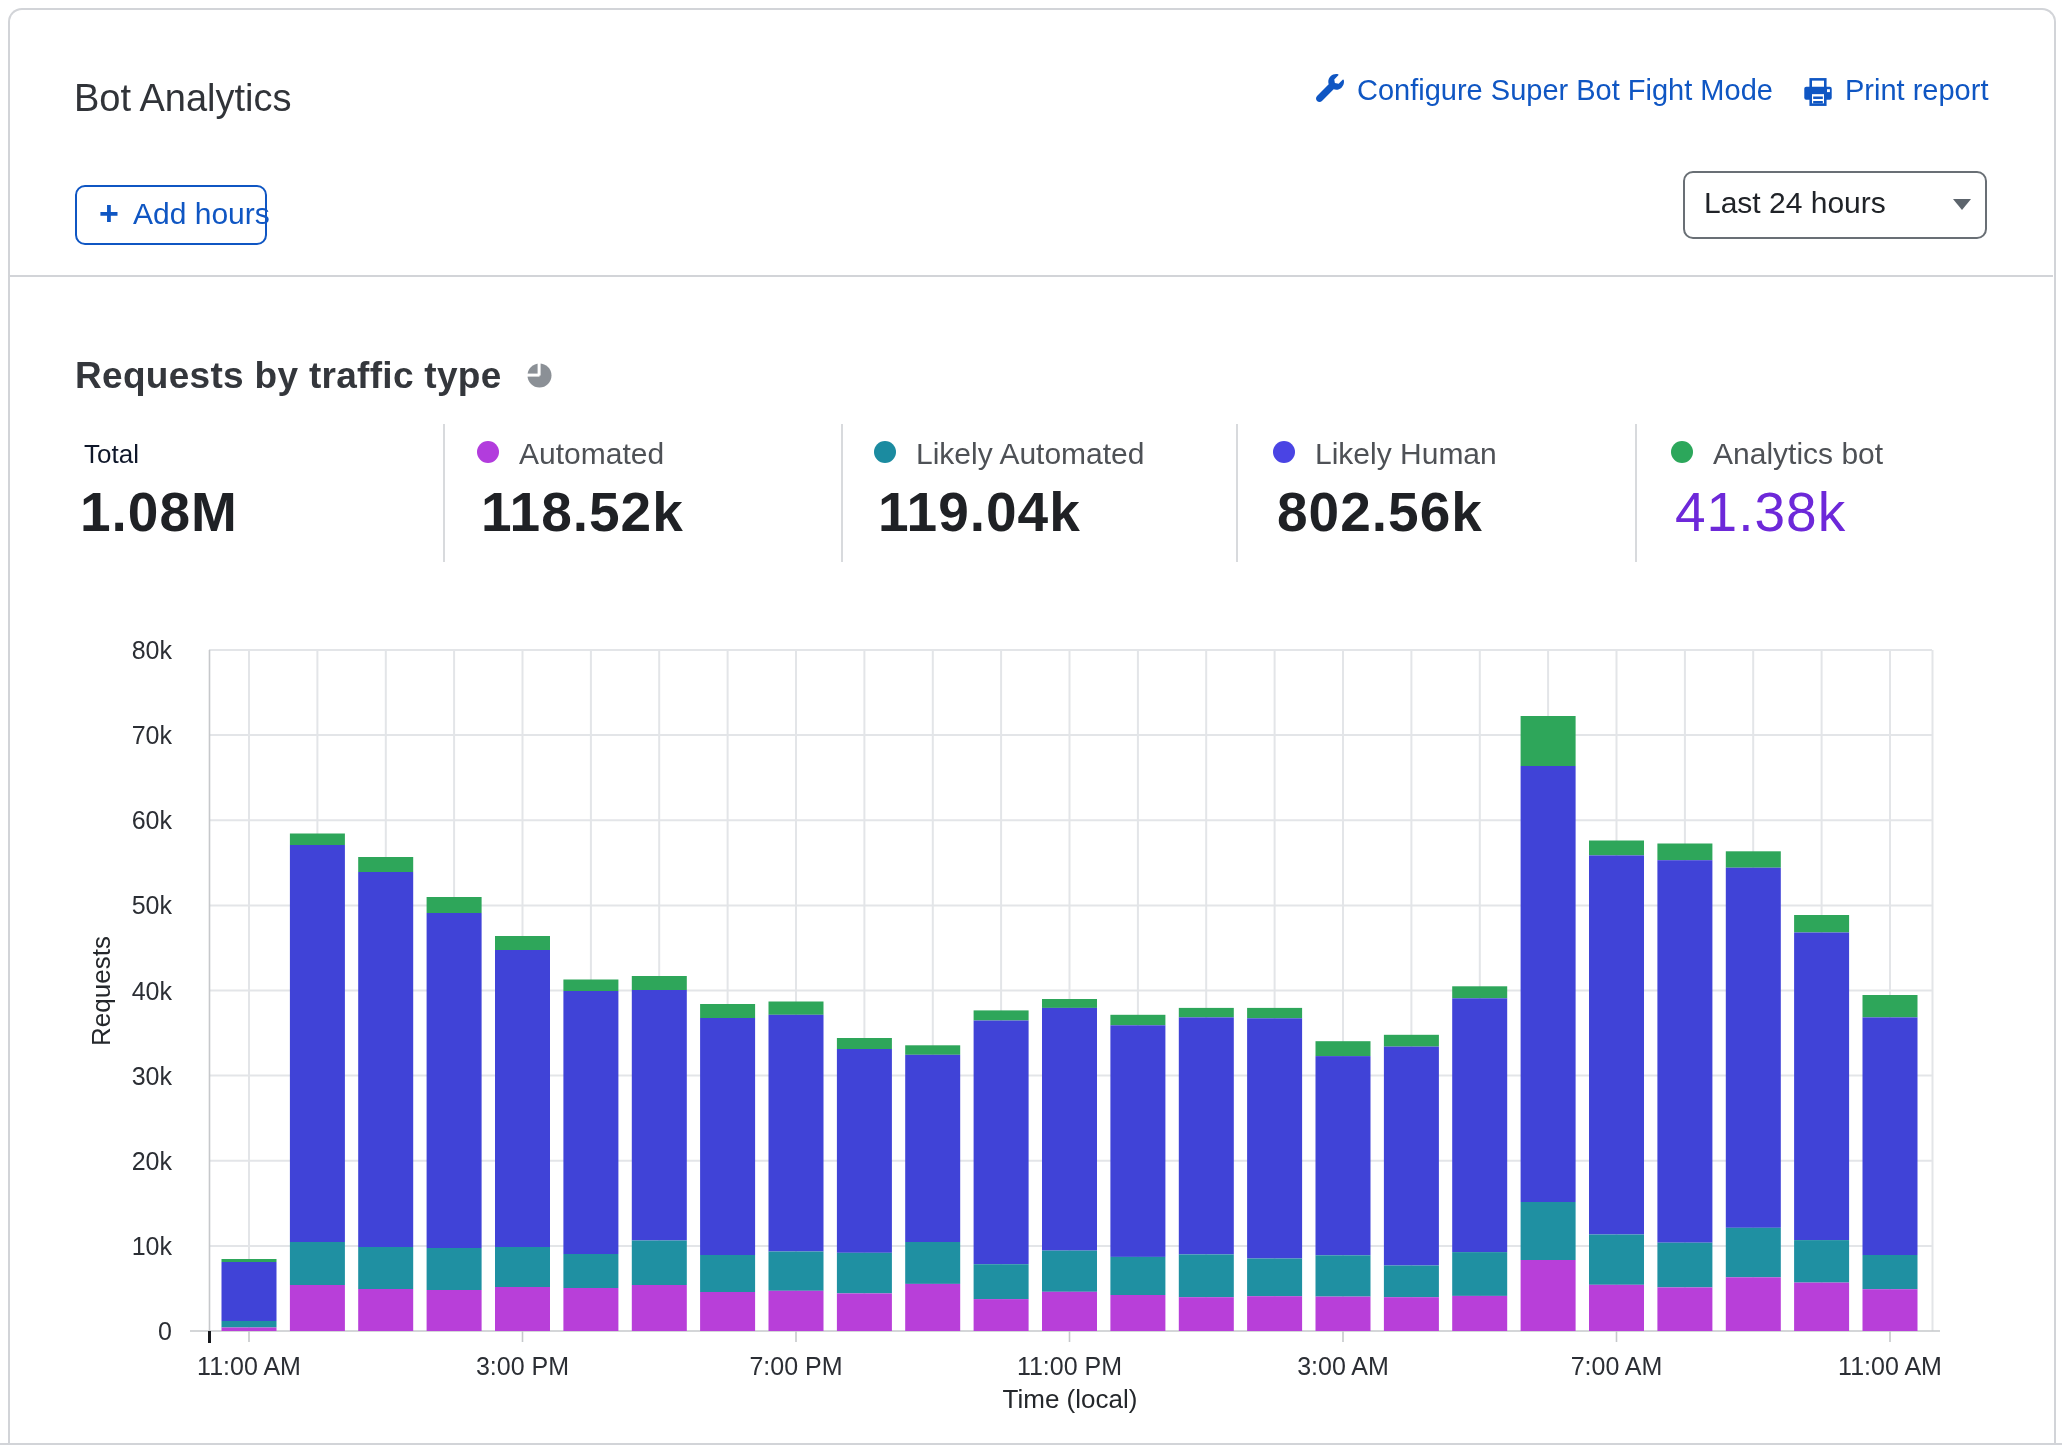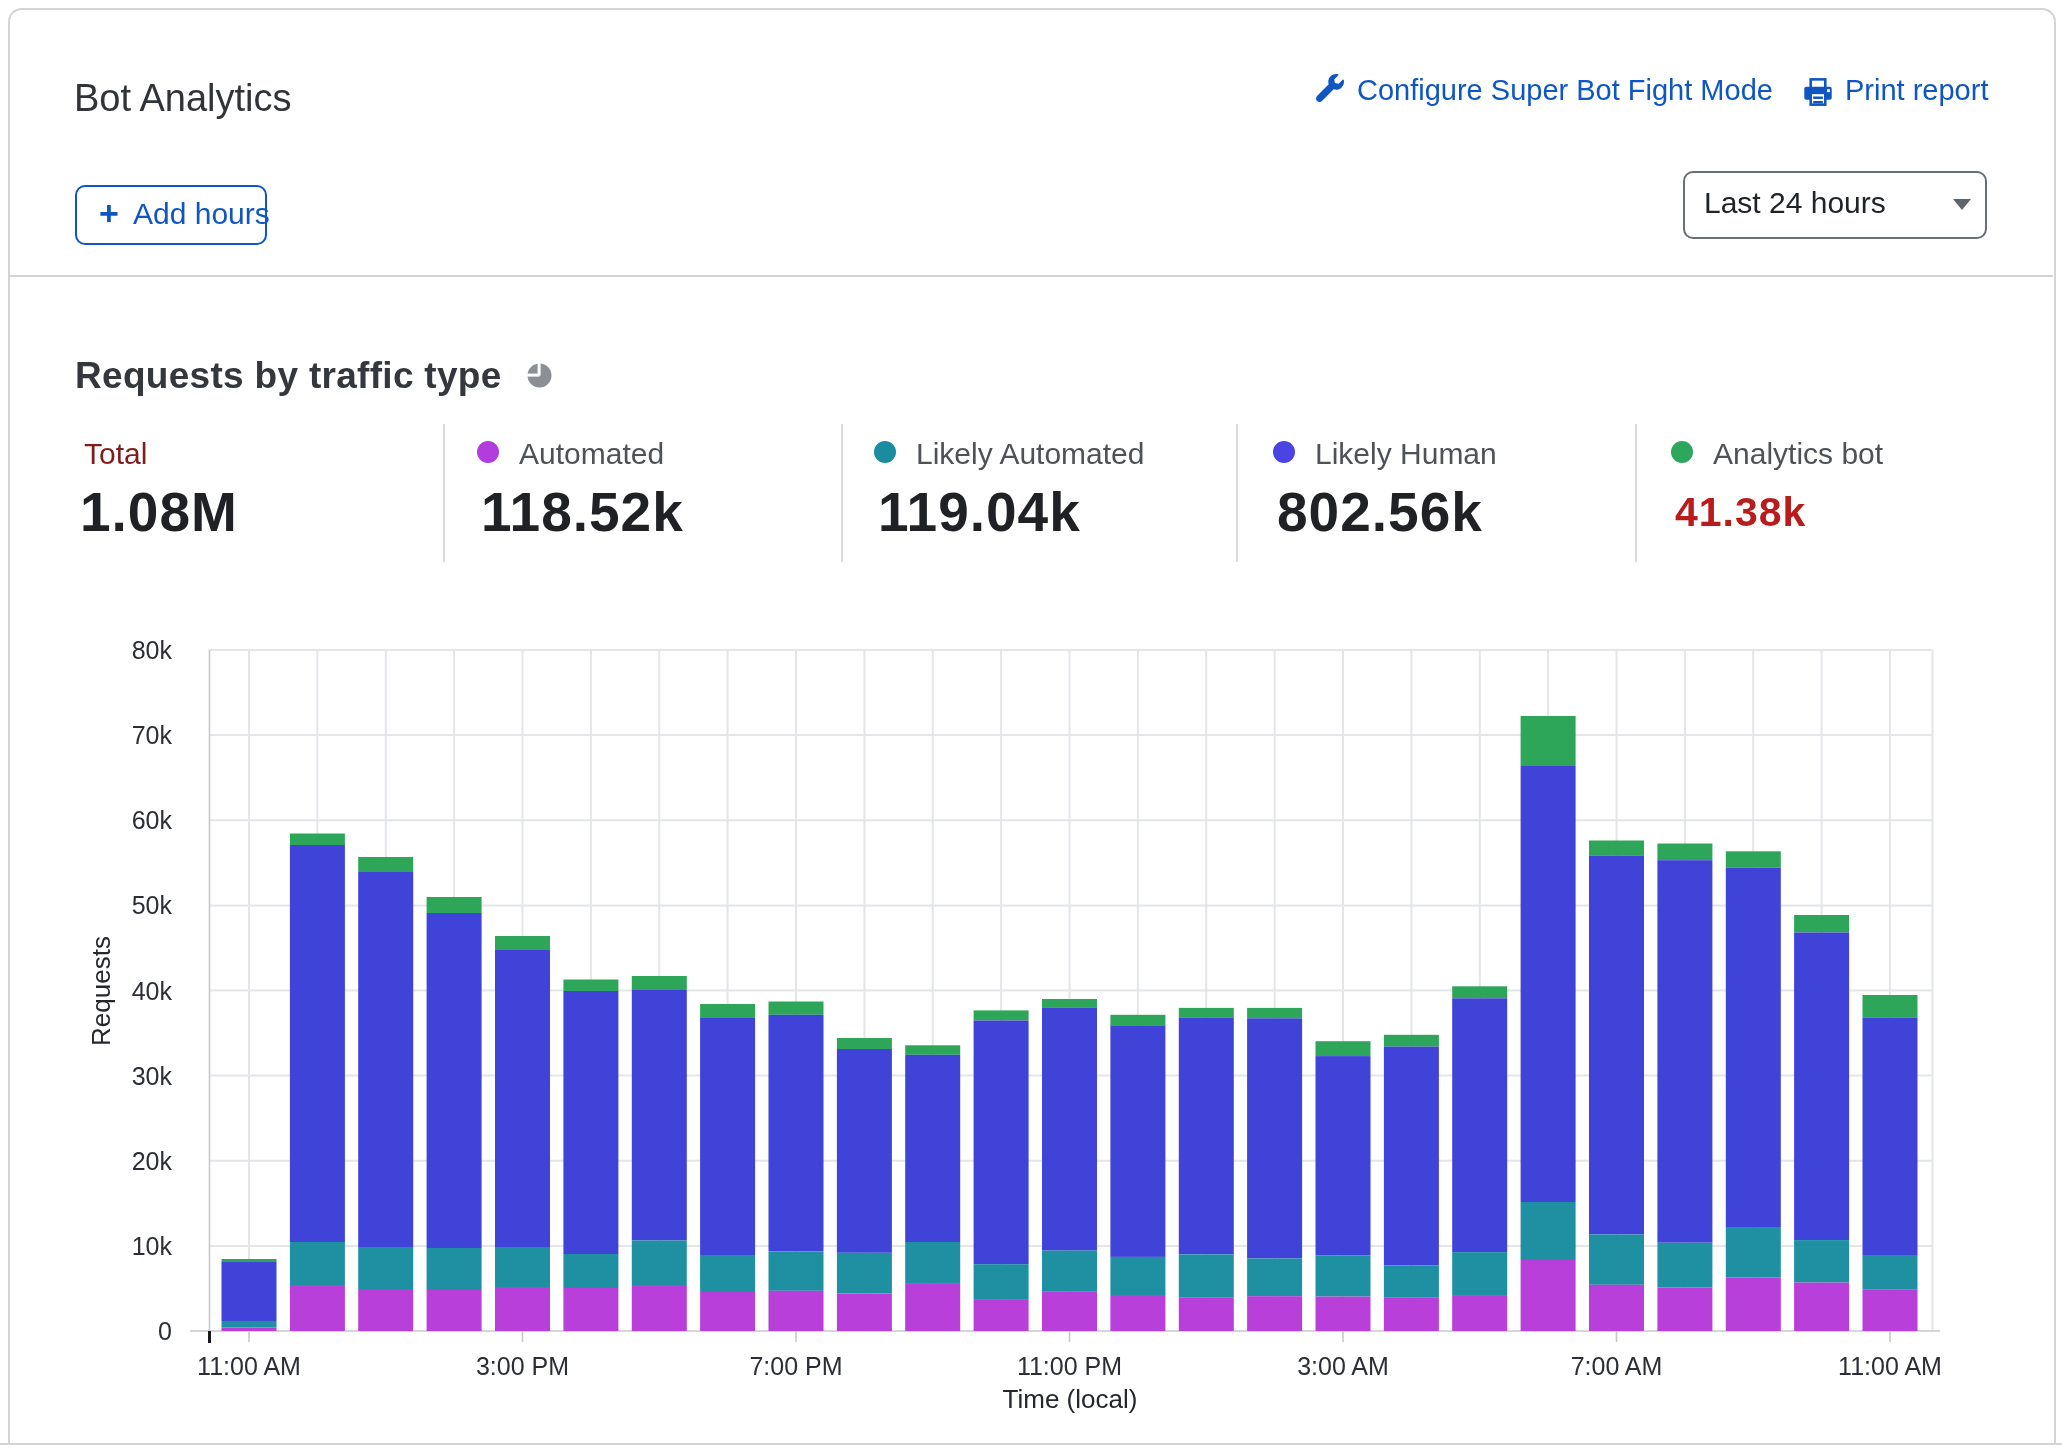--- a/index.html
+++ b/index.html
@@ -33,38 +33,38 @@
 <div class="abs" style="left:1704px;top:188px;font-size:30px;line-height:30px;color:#202328">Last 24 hours</div>
 <div style="position:absolute;left:1953px;top:199px;width:0;height:0;border-left:9px solid transparent;border-right:9px solid transparent;border-top:11px solid #5c646c"></div>
 
 <div class="abs" style="left:75px;top:357px;font-size:37px;line-height:37px;font-weight:700;color:#34373c;letter-spacing:0.3px">Requests by traffic type</div>
 <svg style="position:absolute;left:527px;top:363px" width="25" height="25" viewBox="0 0 25 25">
 <circle cx="12.5" cy="12.5" r="12" fill="#8b9096"></circle>
 <rect x="0" y="10.6" width="12.5" height="3" fill="#fff"></rect>
 <rect x="10.6" y="0" width="3" height="12.5" fill="#fff"></rect>
 </svg>
 
-<div style="position:absolute;left:84px;top:439px;font-size:30px;line-height:30px;color:#7f1d1d">Total</div>
+<div style="position:absolute;left:84px;top:439px;font-size:26px;line-height:30px;color:#0f172a">Total</div>
 <div style="position:absolute;left:80px;top:485px;font-size:55px;line-height:55px;font-weight:700;color:#1f2125;letter-spacing:1px">1.08M</div>
 <div style="position:absolute;left:443px;top:424px;width:2px;height:138px;background:#d8dadd"></div>
 <div style="position:absolute;left:477px;top:441px;width:22px;height:22px;border-radius:50%;background:#b23cdd"></div>
 <div style="position:absolute;left:519px;top:439px;font-size:30px;line-height:30px;color:#4e5156">Automated</div>
 <div style="position:absolute;left:481px;top:485px;font-size:55px;line-height:55px;font-weight:700;color:#1f2125;letter-spacing:1px">118.52k</div>
 <div style="position:absolute;left:841px;top:424px;width:2px;height:138px;background:#d8dadd"></div>
 <div style="position:absolute;left:874px;top:441px;width:22px;height:22px;border-radius:50%;background:#1b8ba0"></div>
 <div style="position:absolute;left:916px;top:439px;font-size:30px;line-height:30px;color:#4e5156">Likely Automated</div>
 <div style="position:absolute;left:878px;top:485px;font-size:55px;line-height:55px;font-weight:700;color:#1f2125;letter-spacing:1px">119.04k</div>
 <div style="position:absolute;left:1236px;top:424px;width:2px;height:138px;background:#d8dadd"></div>
 <div style="position:absolute;left:1273px;top:441px;width:22px;height:22px;border-radius:50%;background:#4a44e4"></div>
 <div style="position:absolute;left:1315px;top:439px;font-size:30px;line-height:30px;color:#4e5156">Likely Human</div>
 <div style="position:absolute;left:1277px;top:485px;font-size:55px;line-height:55px;font-weight:700;color:#1f2125;letter-spacing:1px">802.56k</div>
 <div style="position:absolute;left:1635px;top:424px;width:2px;height:138px;background:#d8dadd"></div>
 <div style="position:absolute;left:1671px;top:441px;width:22px;height:22px;border-radius:50%;background:#2ca75b"></div>
 <div style="position:absolute;left:1713px;top:439px;font-size:30px;line-height:30px;color:#4e5156">Analytics bot</div>
-<div style="position:absolute;left:1675px;top:485px;font-size:41px;line-height:55px;font-weight:700;color:#b91c1c;letter-spacing:1px">41.38k</div>
+<div style="position:absolute;left:1675px;top:485px;font-size:55px;line-height:55px;font-weight:400;color:#6d28d9;letter-spacing:1px">41.38k</div>
 
 <svg style="position:absolute;left:0;top:610px" width="2062" height="820" viewBox="0 610 2062 820">
 <line x1="209" x2="1932" y1="1245.9" y2="1245.9" stroke="#e3e5e8" stroke-width="2"></line>
 <line x1="209" x2="1932" y1="1160.8" y2="1160.8" stroke="#e3e5e8" stroke-width="2"></line>
 <line x1="209" x2="1932" y1="1075.6" y2="1075.6" stroke="#e3e5e8" stroke-width="2"></line>
 <line x1="209" x2="1932" y1="990.5" y2="990.5" stroke="#e3e5e8" stroke-width="2"></line>
 <line x1="209" x2="1932" y1="905.4" y2="905.4" stroke="#e3e5e8" stroke-width="2"></line>
 <line x1="209" x2="1932" y1="820.2" y2="820.2" stroke="#e3e5e8" stroke-width="2"></line>
 <line x1="209" x2="1932" y1="735.1" y2="735.1" stroke="#e3e5e8" stroke-width="2"></line>
 <line x1="209" x2="1932" y1="650.0" y2="650.0" stroke="#e3e5e8" stroke-width="2"></line>

